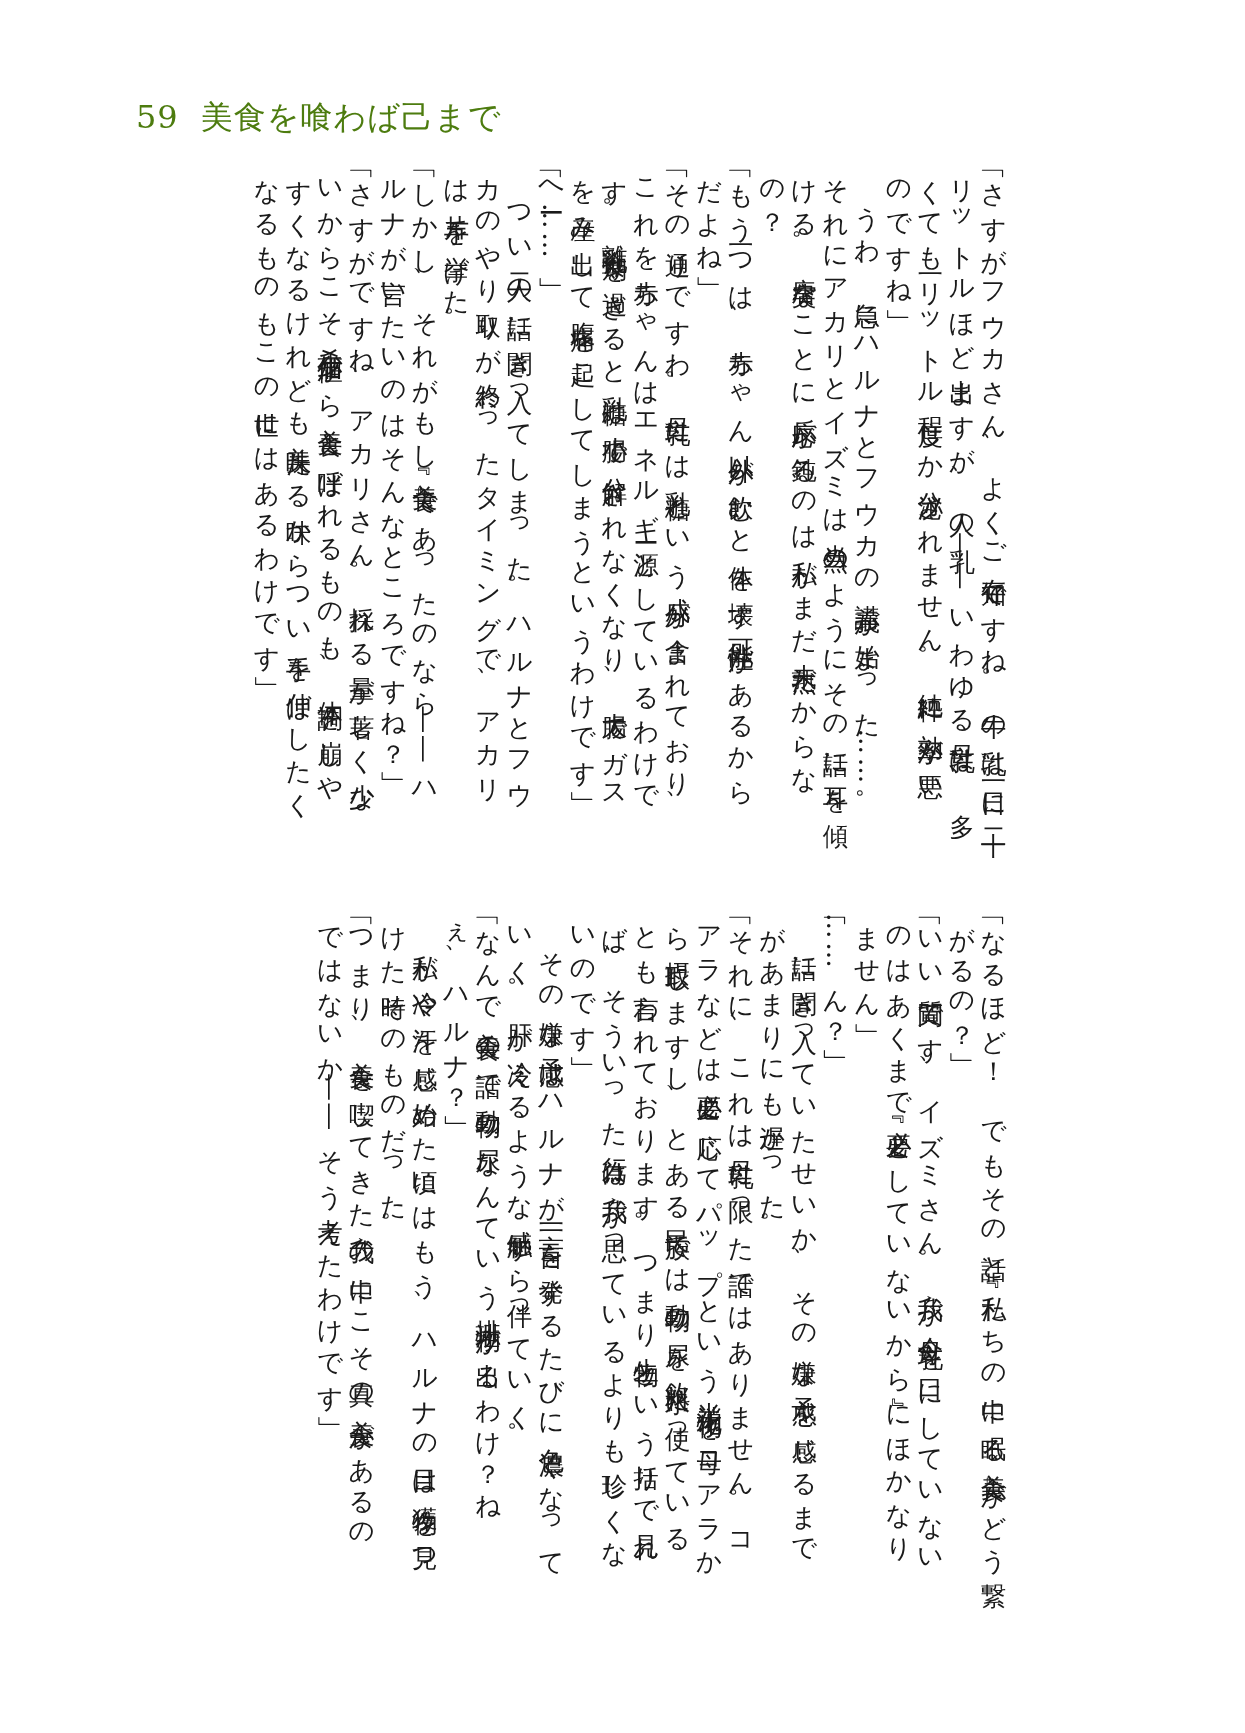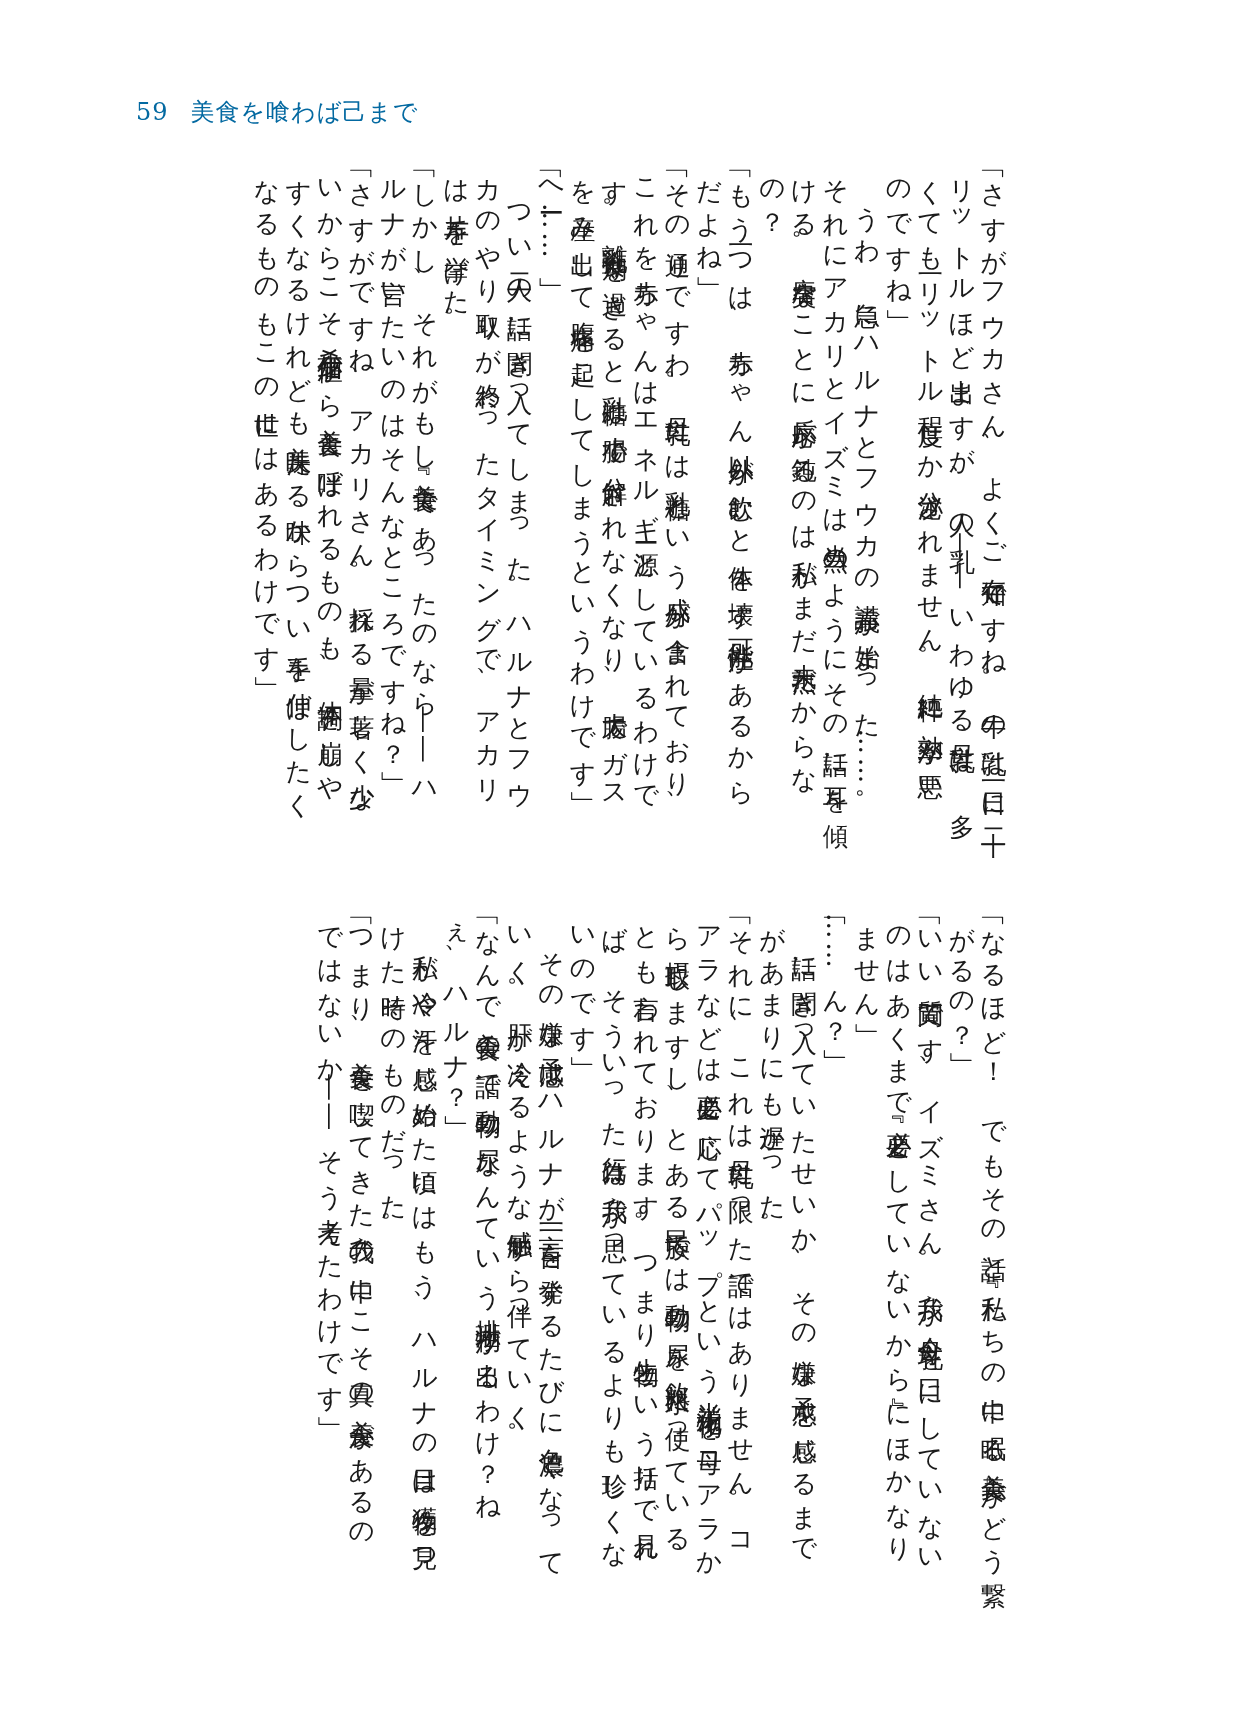--- a/index.html
+++ b/index.html
@@ -12,24 +12,24 @@
       height: 1733px;
       position: relative;
       overflow: hidden;
       color: #1a1a1a;
       font-family: "DejaVu Serif", "Liberation Serif", serif;
     }
     .header {
       position: absolute;
       left: 136px;
       top: 96px;
-      font-size: 24px;
+      font-size: 32px;
       letter-spacing: 1px;
       white-space: nowrap;
-      color: #0369a1;
+      color: #4d7c0f;
     }
     .header .page-num {
       display: inline-block;
       margin-right: 22px;
     }
     .block {
       position: absolute;
       writing-mode: vertical-rl;
       -webkit-writing-mode: vertical-rl;
       font-size: 25.5px;

